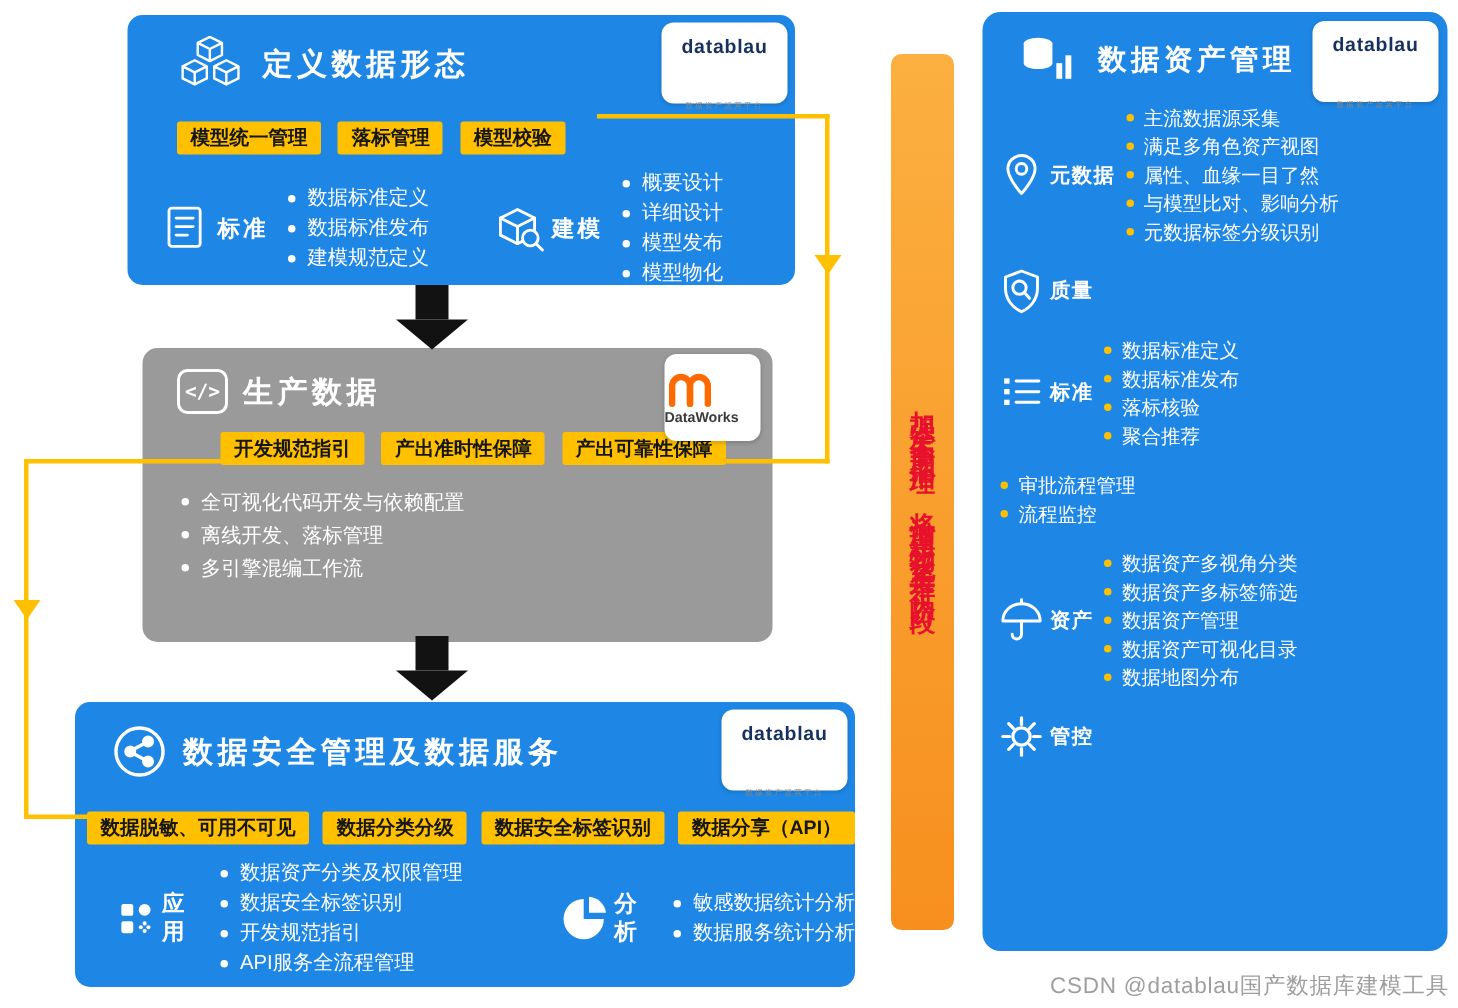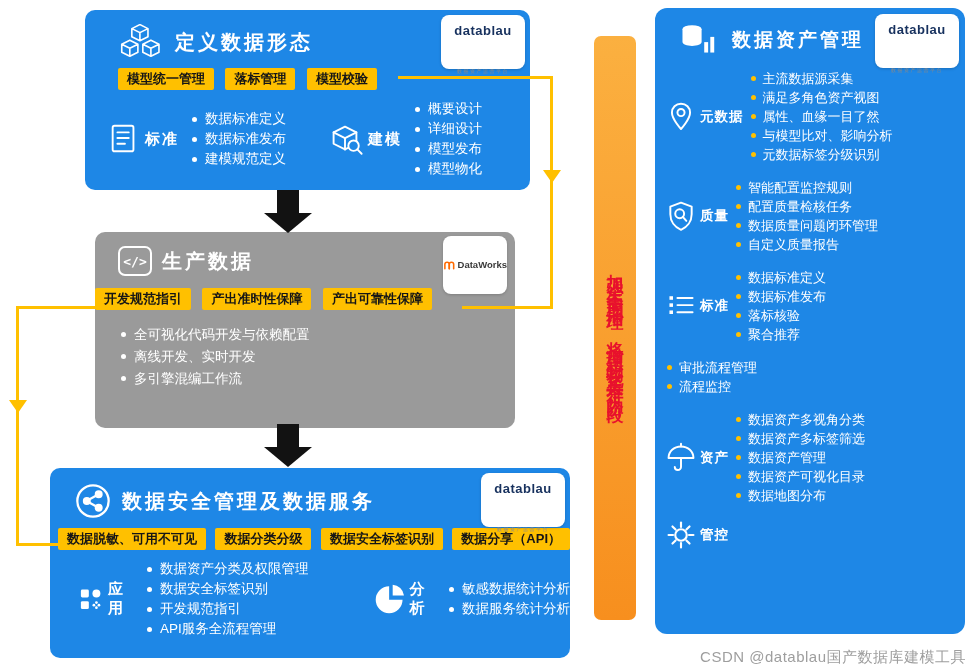--- a/index.html
+++ b/index.html
@@ -7,21 +7,21 @@
   body{font-family:"Liberation Sans",sans-serif;background:#fff}
   .canvas{position:relative;width:972px;height:672px;background:#fff;overflow:hidden}
 
   .box{position:absolute;border-radius:10px;color:#fff;z-index:1}
   .blue{background:#1e87e6}
   .gray{background:#9a9a9a}
 
   .box-head{display:flex;align-items:center;padding-top:14px}
   .box-title{font-size:20px;font-weight:bold;letter-spacing:3px;color:#fff}
 
-  .tag-row{margin-top:8px;white-space:nowrap}
+  .tag-row{margin-top:21px;white-space:nowrap}
   .tag{display:inline-block;background:#ffc000;color:#161616;font-size:13px;font-weight:bold;
        padding:3px 9px;margin-right:7px;border-radius:2px;line-height:1.25}
 
   .group-row{display:flex;margin-top:9px}
   .group{display:flex;align-items:center;gap:11px}
   .icon-col{display:flex;flex-direction:row;align-items:center;gap:4px;min-width:56px}
   .icon-label{font-size:15px;font-weight:bold;letter-spacing:2px;color:#fff}
 
   ul.blist{list-style:none}
   .blist li{position:relative;padding-left:15px;font-size:13.5px;line-height:20px;white-space:nowrap;color:#fff}
@@ -29,21 +29,21 @@
   .gold-dots li::before{background:#ffc000}
 
   .logo-card{position:absolute;top:5px;right:5px;width:84px;height:54px;background:#fff;border-radius:8px;
              display:flex;flex-direction:column;align-items:center;justify-content:center;gap:15px;
              box-shadow:0 1px 3px rgba(0,0,0,.18);z-index:3}
   .logo-brand{font-size:13px;font-weight:bold;color:#17315e;letter-spacing:.5px;line-height:1}
   .logo-bar{width:54px;height:3px;background:#ffc000;margin-top:1px}
   .logo-sub{font-size:5px;color:#8a8a8a;letter-spacing:1.5px;line-height:1.4}
 
   .dw-card{position:absolute;top:4px;right:8px;width:64px;height:58px;background:#fff;border-radius:8px;
-           display:flex;flex-direction:row;align-items:center;justify-content:center;gap:2px;
+           display:flex;flex-direction:column;justify-content:center;gap:2px;
            box-shadow:0 1px 3px rgba(0,0,0,.18);z-index:3}
   .dw-label{font-size:9.5px;color:#3a3a3a;font-weight:bold;line-height:1}
 
   .code-icon{width:34px;height:30px;border:2px solid #fff;border-radius:7px;display:flex;align-items:center;
              justify-content:center;font-size:13px;font-weight:bold;color:#fff;
              font-family:"DejaVu Sans Mono",monospace}
 
   .black-arrow{position:absolute;width:48px;z-index:4}
   .black-arrow .stem{width:22px;height:23px;background:#121212;margin:0 auto}
   .black-arrow .head{width:0;height:0;border-left:24px solid transparent;border-right:24px solid transparent;
@@ -148,28 +148,28 @@
   <div class="black-arrow" style="left:264px;top:190px">
     <div class="stem"></div>
     <div class="head"></div>
   </div>
 
   <section class="box gray" style="left:95px;top:232px;width:420px;height:196px">
     <div class="box-head" style="padding-left:23px;gap:10px">
       <span class="code-icon">&lt;/&gt;</span>
       <h2 class="box-title">生产数据</h2>
     </div>
-    <div class="tag-row" style="margin-top:12px">
+    <div class="tag-row" style="padding-left:52px;margin-top:12px">
       <span class="tag">开发规范指引</span>
       <span class="tag">产出准时性保障</span>
       <span class="tag">产出可靠性保障</span>
     </div>
     <ul class="blist" style="margin:14px 0 0 24px">
       <li style="line-height:22px">全可视化代码开发与依赖配置</li>
-      <li style="line-height:22px">离线开发、实时开发</li>
+      <li style="line-height:22px">离线开发、落标管理</li>
       <li style="line-height:22px">多引擎混编工作流</li>
     </ul>
     <div class="dw-card">
       <svg class="ic" width="34" height="26" viewBox="0 0 40 30" fill="none" stroke="#ff6a00" stroke-width="5" stroke-linecap="round">
         <path d="M6 27 V13 a7 7 0 0 1 14 0 V27"></path>
           <path d="M20 27 V13 a7 7 0 0 1 14 0 V27"></path>
       </svg>
       <span class="dw-label">DataWorks</span>
     </div>
   </section>
@@ -289,26 +289,20 @@
 
       <div class="sec">
         <div class="icon-col">
           <svg class="ic" width="32" height="32" viewBox="0 0 36 36" fill="none" stroke="#fff" stroke-width="2.2" stroke-linecap="round" stroke-linejoin="round">
             <path d="M18 3 L30 7.5 V16 C30 24 25 30.5 18 33.5 C11 30.5 6 24 6 16 V7.5 Z"></path>
             <circle cx="16.5" cy="15.5" r="5"></circle>
               <line x1="20" y1="19" x2="24" y2="23.5"></line>
           </svg>
           <span class="icon-label">质量</span>
         </div>
-        <ul class="blist gold-dots">
-          <li>智能配置监控规则</li>
-          <li>配置质量检核任务</li>
-          <li>数据质量问题闭环管理</li>
-          <li>自定义质量报告</li>
-        </ul>
       </div>
 
       <div class="sec">
         <div class="icon-col">
           <svg class="ic" width="32" height="32" viewBox="0 0 36 36" stroke="#fff" stroke-width="2.2" stroke-linecap="round">
             <rect x="5" y="7" width="4" height="4" fill="#fff" stroke="none"></rect>
               <line x1="14" y1="9" x2="31" y2="9"></line>
             <rect x="5" y="15" width="4" height="4" fill="#fff" stroke="none"></rect>
               <line x1="14" y1="17" x2="31" y2="17"></line>
             <rect x="5" y="23" width="4" height="4" fill="#fff" stroke="none"></rect>

